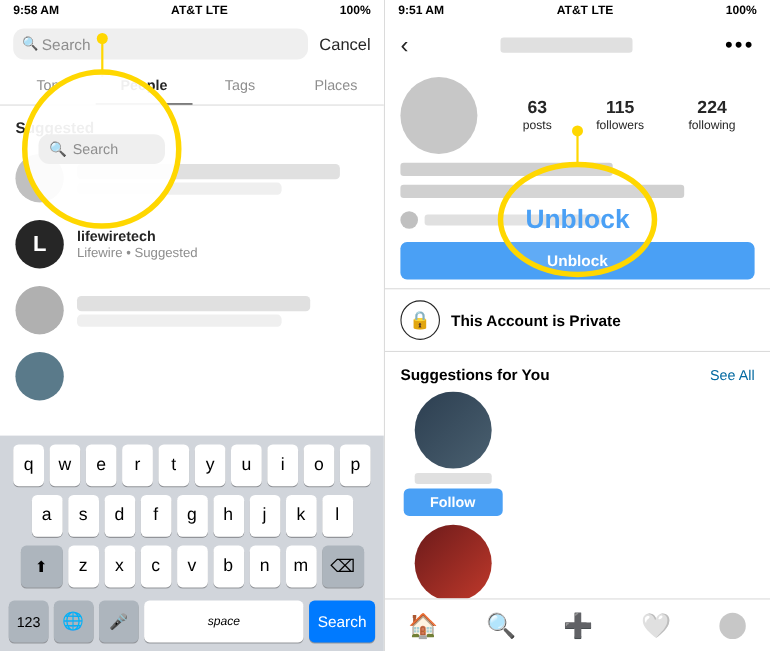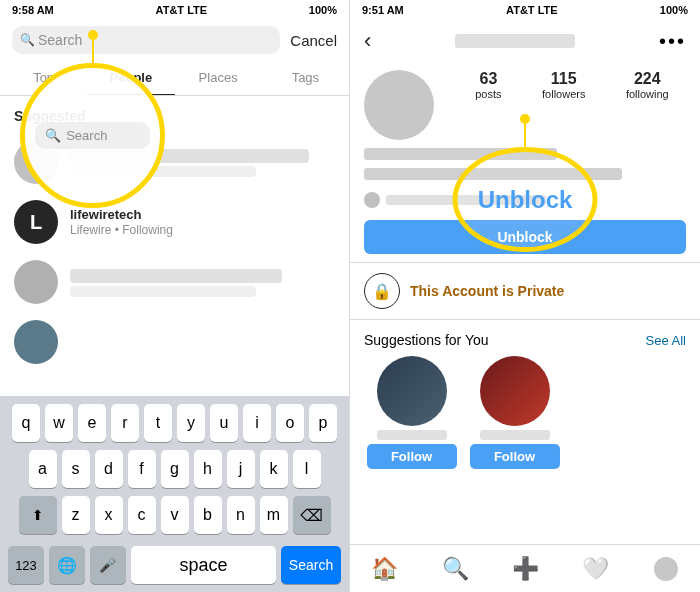--- a/index.html
+++ b/index.html
@@ -256,23 +256,24 @@
     }
 
     .key-space {
       flex: 1;
       height: 38px;
       background: #fff;
       border-radius: 5px;
       display: flex;
       align-items: center;
       justify-content: center;
-      font-size: 18px;
+      font-size: 11px;
       color: #000;
       box-shadow: 0 1px 0 rgba(0,0,0,0.3);
+      font-style: italic;
     }
 
     .key-search-btn {
       background: #007aff;
       color: #fff;
       width: 60px;
       height: 38px;
       border-radius: 5px;
       display: flex;
       align-items: center;
@@ -315,20 +316,21 @@
       color: #262626;
     }
 
     .more-dots {
       font-size: 20px;
       letter-spacing: 2px;
     }
 
     .profile-header {
       display: flex;
+      align-items: center;
       padding: 8px 14px;
       gap: 24px;
     }
 
     .profile-avatar {
       width: 70px;
       height: 70px;
       border-radius: 50%;
       background: #c7c7c7;
       flex-shrink: 0;
@@ -394,51 +396,52 @@
       display: flex;
       align-items: center;
       justify-content: center;
       font-size: 16px;
       flex-shrink: 0;
     }
 
     .private-text h4 {
       font-size: 14px;
       font-weight: 600;
-      color: #a16207;
+      color: #000000;
     }
 
     .private-text p {
       font-size: 12px;
       color: #8e8e8e;
       margin-top: 2px;
     }
 
     .suggestions-header {
       display: flex;
       justify-content: space-between;
       align-items: center;
       padding: 12px 14px 8px;
     }
 
     .suggestions-title {
       font-size: 14px;
-      font-weight: 400;
+      font-weight: 700;
     }
 
     .see-all-link {
       font-size: 13px;
       color: #0369a1;
     }
 
     .suggestions-row {
       display: flex;
       gap: 8px;
       padding: 0 14px;
       overflow: hidden;
+      flex-direction: column;
     }
 
     .suggestion-card {
       width: 95px;
       flex-shrink: 0;
       display: flex;
       flex-direction: column;
       align-items: center;
       gap: 4px;
     }
@@ -549,24 +552,24 @@
   </div>
 
   <div class="tabs-bar">
     <div class="tab-item">
       <span>Top</span>
     </div>
     <div class="tab-item active">
       <span>People</span>
     </div>
     <div class="tab-item">
+      <span>Tags</span>
+    </div>
+    <div class="tab-item">
       <span>Places</span>
-    </div>
-    <div class="tab-item">
-      <span>Tags</span>
     </div>
   </div>
 
   <div class="suggested-header">
     <span>Suggested</span>
   </div>
 
   <div class="person-list">
 
     <div class="person-item">
@@ -576,21 +579,21 @@
       <div class="person-info">
         <div class="blur-row" style="width:90%;"></div>
         <div class="blur-row-sm"></div>
       </div>
     </div>
 
     <div class="person-item">
       <div class="avatar-circle avatar-l">L</div>
       <div class="person-info">
         <div class="person-username">lifewiretech</div>
-        <div class="person-sub">Lifewire • Following</div>
+        <div class="person-sub">Lifewire • Suggested</div>
       </div>
     </div>
 
     <div class="person-item">
       <div class="avatar-circle">
         <div style="width:44px;height:44px;border-radius:50%;background:#b0b0b0;"></div>
       </div>
       <div class="person-info">
         <div class="blur-row" style="width:80%;"></div>
         <div class="blur-row-sm"></div>

